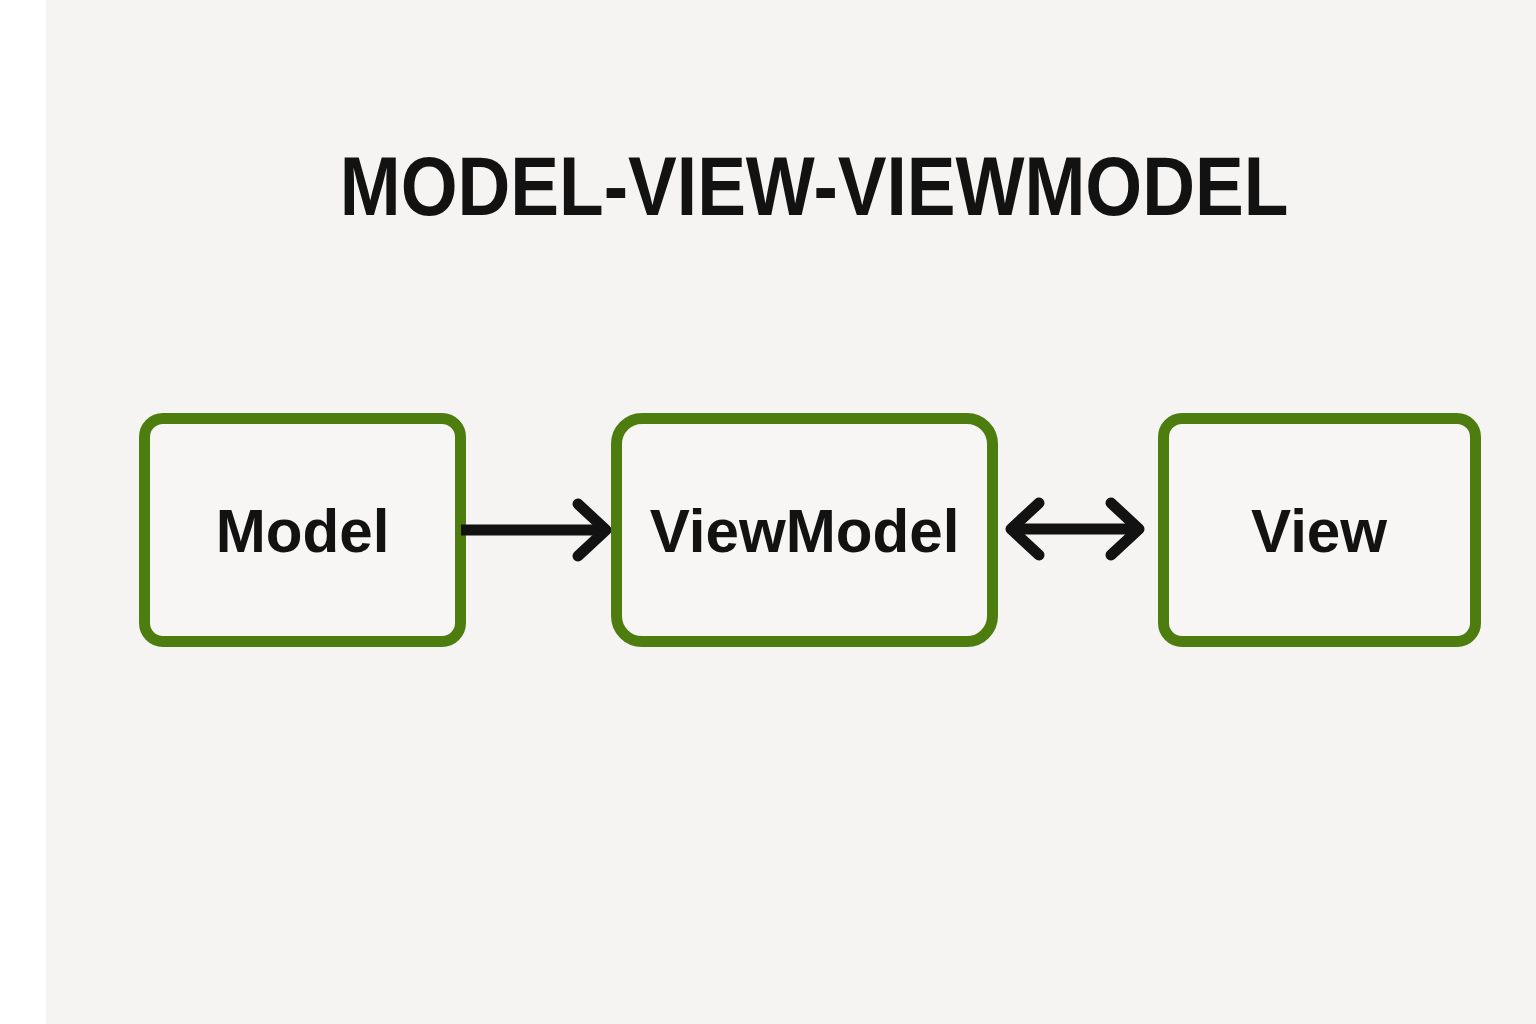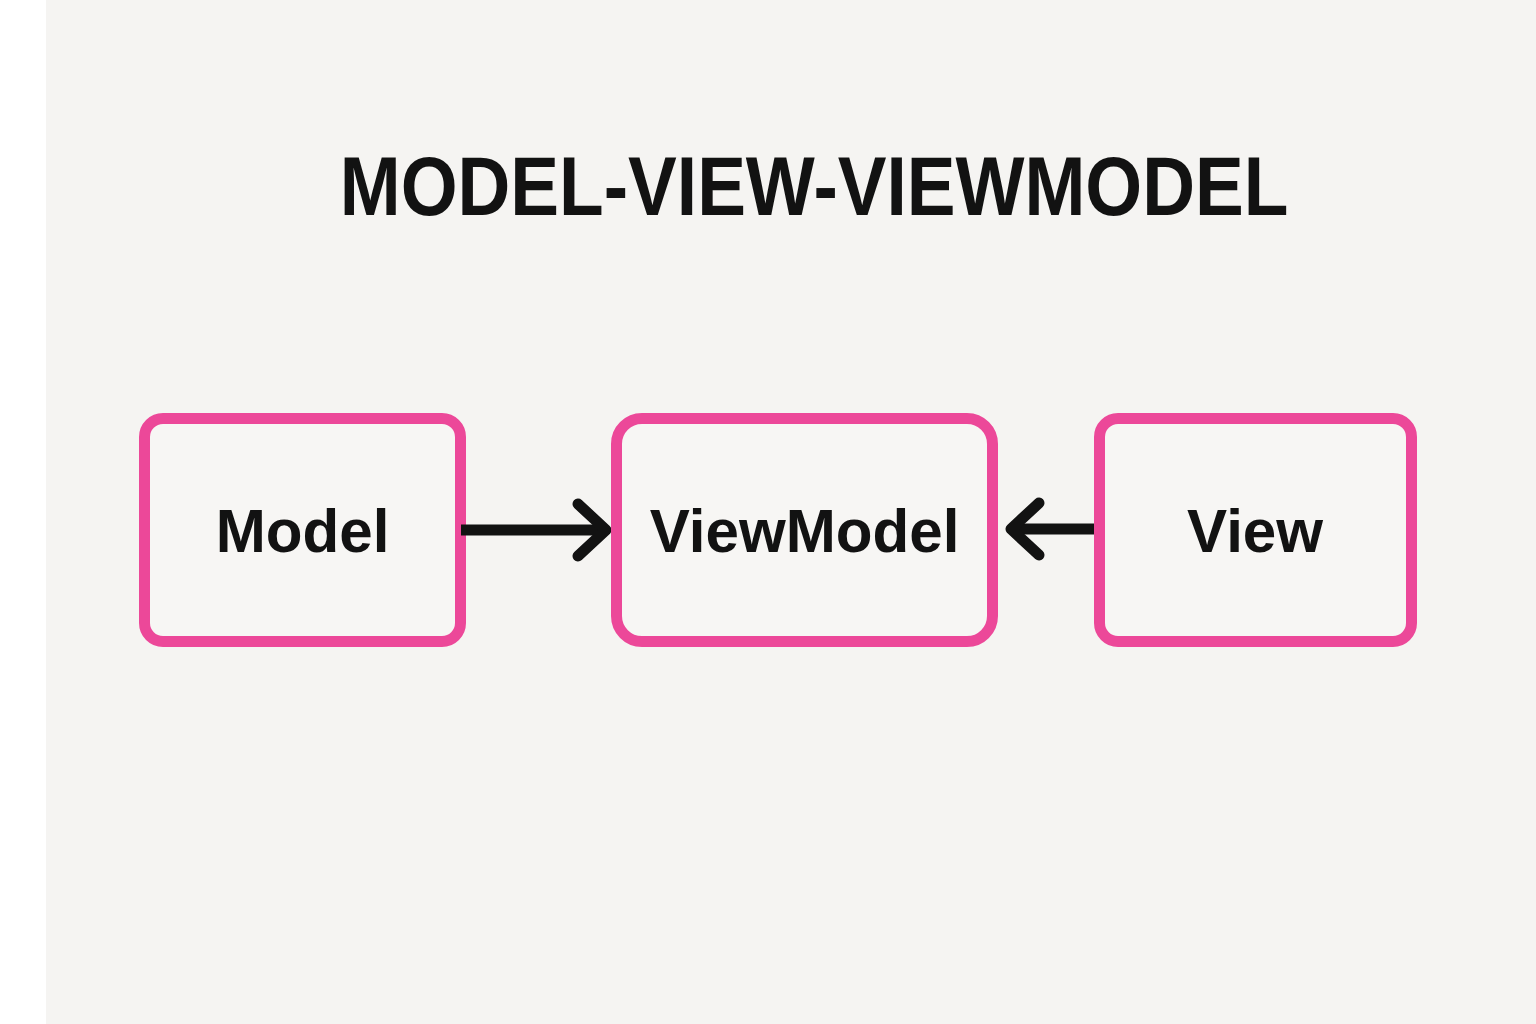--- a/index.html
+++ b/index.html
@@ -30,38 +30,38 @@
     font-weight: bold;
     letter-spacing: 0px;
     white-space: nowrap;
     transform: scaleX(0.87);
     transform-origin: center;
     color: #121212;
   }
   .node {
     position: absolute;
     box-sizing: border-box;
-    border: 11px solid #ec4899;
+    border: 11px solid #4d7c0f;
     border-radius: 24px;
     background: #f7f6f4;
     display: flex;
     align-items: center;
     justify-content: center;
   }
   .node-label {
     font-size: 62px;
     font-weight: bold;
     white-space: nowrap;
     transform: scaleX(0.97);
     transform-origin: center;
     color: #121212;
   }
   .node-model     { left: 93px;   top: 413px; width: 327px; height: 234px; }
   .node-viewmodel { left: 565px;  top: 413px; width: 387px; height: 234px; border-radius: 31px; }
-  .node-view      { left: 1048px; top: 413px; width: 323px; height: 234px; }
+  .node-view      { left: 1112px; top: 413px; width: 323px; height: 234px; }
   .arrow-svg {
     position: absolute;
     display: block;
   }
   .arrow-one-way { left: 415px; top: 494px; }
   .arrow-two-way { left: 958px; top: 493px; }
   .arrow-stroke {
     fill: none;
     stroke: #121212;
     stroke-width: 11;

